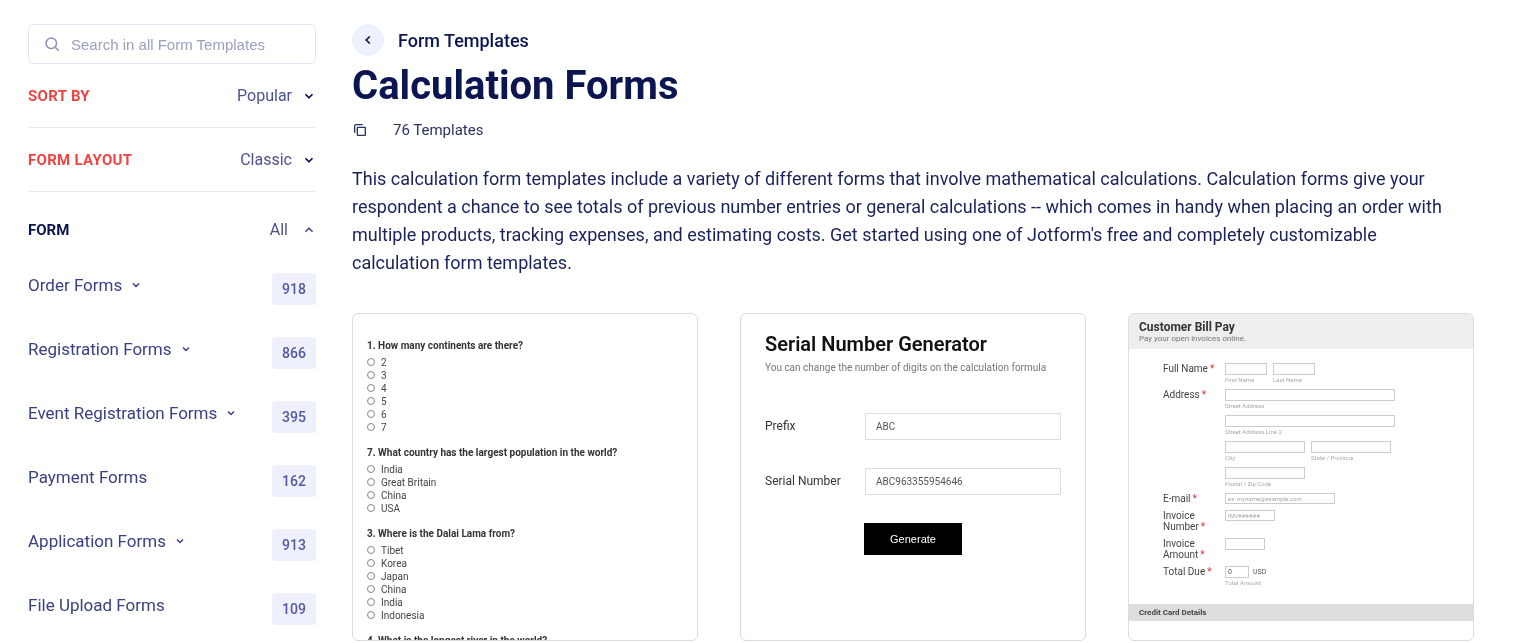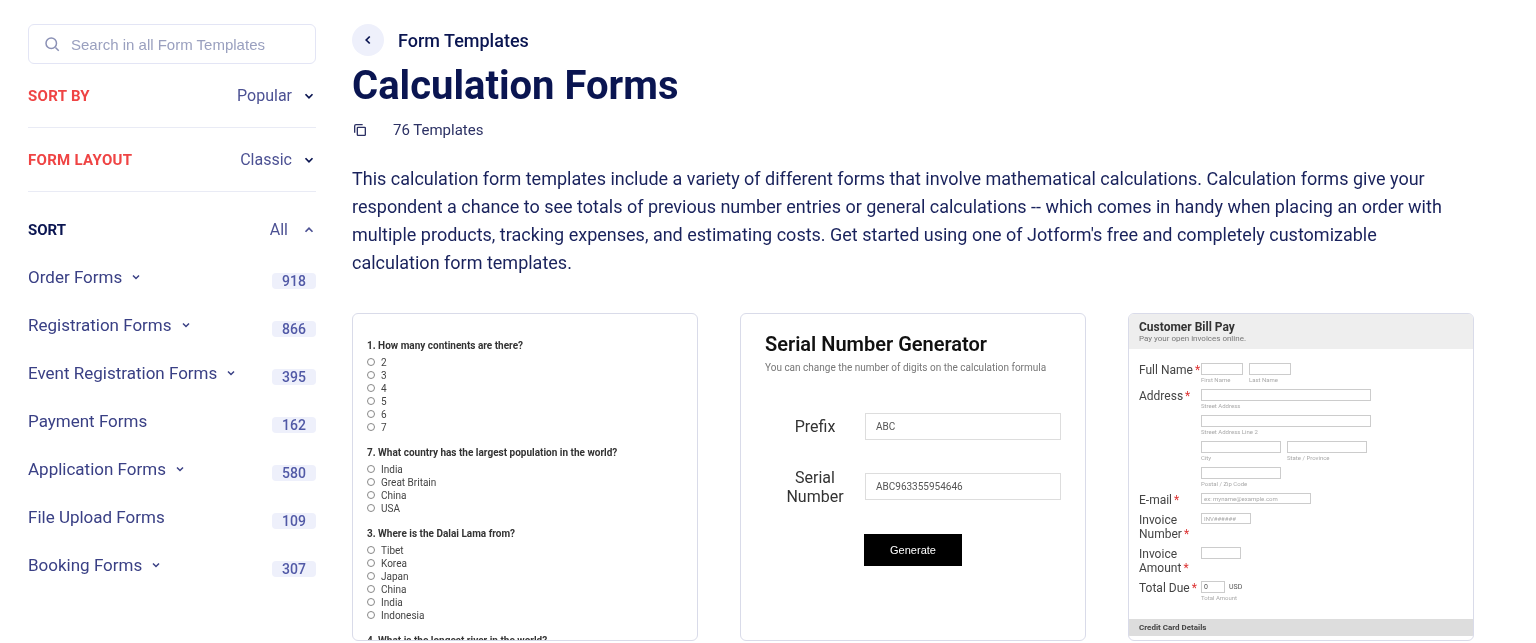--- a/index.html
+++ b/index.html
@@ -12,21 +12,21 @@
 .search-wrap svg { width: 18px; height: 18px; flex-shrink:0; }
 .section { border-bottom: 1px solid #e9ebf5; padding: 22px 0; display: flex; align-items: center; justify-content: space-between; }
 .section .label { font-weight: 700; font-size: 15px; letter-spacing: 0.3px; color: #ef4444; }
 .section .value { color: #4c5193; font-size: 16px; display: flex; align-items: center; gap: 10px; cursor:pointer; }
 .chev { width: 14px; height: 14px; }
 .types-header { display: flex; align-items: center; justify-content: space-between; padding: 28px 0 14px 0; }
 .types-header .label { font-weight: 700; font-size: 15px; color:#0a1551; }
 .types-header .value { color: #4c5193; font-size: 16px; display: flex; align-items: center; gap: 14px; cursor:pointer; }
 .type-row { display: flex; align-items: center; justify-content: space-between; padding: 12px 0; cursor:pointer;gap:25px; }
 .type-row .name { color: #3a4085; font-size: 17px; display: flex; align-items: center; gap: 8px; }
-.type-row .count { background: #eef0fb; color: #5159a6; font-size: 14px; font-weight: 500; padding: 0 10px; border-radius: 4px; min-width: 44px; text-align: center; margin-top: 8px; }
+.type-row .count { background: #eef0fb; color: #5159a6; font-size: 14px; font-weight: 500; padding: 8px 10px; border-radius: 4px; min-width: 44px; text-align: center; margin-top: 8px; }
 .mini-chev { width: 12px; height: 12px; }
 
 .main { flex: 1; min-width: 0; }
 .breadcrumb { display: flex; align-items: center; gap: 14px; margin-bottom: 6px; }
 .back-btn { width: 32px; height: 32px; border-radius: 50%; background: #eef0fb; display: flex; align-items: center; justify-content: center; cursor:pointer; }
 .back-btn svg { width: 14px; height: 14px; }
 .breadcrumb-text { color: #0a1551; font-size: 18px; font-weight: 500; }
 h1.title { font-size: 40px; font-weight: 700; color: #0a1551; margin-bottom: 12px; }
 .count-row { display: flex; align-items: center; gap: 25px; color: #2c3164; font-size: 15px; margin-bottom: 26px; }
 .count-row svg { width: 16px; height: 16px; }
@@ -40,32 +40,32 @@
 .quiz .q { font-weight: 700; margin: 14px 0 6px 0; font-size: 10px; }
 .quiz .q:first-child { margin-top: 8px; }
 .quiz .opt { display: flex; align-items: center; gap: 6px; margin: 2px 0; color:#444; }
 .quiz .radio { width: 8px; height: 8px; border: 1px solid #888; border-radius: 50%; }
 
 
 .serial { padding: 18px 24px; }
 .serial h2 { font-size: 20px; font-weight: 600; color: #111; margin-bottom: 6px; }
 .serial .sub { font-size: 10px; color: #777; margin-bottom: 40px; }
 .serial .field { display: flex; align-items: center; margin-bottom: 28px; }
-.serial .field label { width: 100px; font-size: 16px; color: #333; text-align: center; }
+.serial .field label { width: 100px; font-size: 12px; color: #333; }
 .serial .field .inp { flex:1; border: 1px solid #ddd; padding: 7px 10px; font-size: 10px; color: #555; }
 .serial .gen-btn { background: #000; color: #fff; border: none; padding: 10px 26px; font-size: 11px; display: block; margin: 16px auto 0 auto; }
 
 
 .bill { font-size: 9px; color: #555; }
 .bill .header { background: #eee; padding: 6px 10px; }
 .bill .header .htitle { font-weight: 700; font-size: 12px; color: #333; }
 .bill .header .hsub { font-size: 8px; color: #777; }
 .bill .body { padding: 8px 10px; }
 .bill .brow { display: flex; margin: 6px 0; align-items: flex-start; }
-.bill .blabel { width: 62px; font-size: 12px; color: #444; }
+.bill .blabel { width: 62px; font-size: 10px; color: #444; margin-left: 24px; }
 .bill .req { color: #d33; margin-left:2px; }
 .bill .binput { border: 1px solid #ccc; height: 12px; background:#fff; }
 .bill .bhint { font-size: 6px; color: #aaa; margin-top: 1px; }
 .bill .footer-sec { background: #ddd; font-size: 8px; font-weight:700; padding: 4px 10px; color:#444; margin-top:4px; }
 </style>
 </head>
 <body>
 
 <div class="page">
   <aside class="sidebar">
@@ -91,21 +91,21 @@
       <span class="label">FORM LAYOUT</span>
       <span class="value">
         <span>Classic</span>
         <svg class="chev" viewBox="0 0 24 24" fill="none" stroke="#0a1551" stroke-width="3">
             <polyline points="6 9 12 15 18 9"></polyline>
           </svg>
       </span>
     </div>
 
     <div class="types-header">
-      <span class="label">SORT</span>
+      <span class="label">FORM</span>
       <span class="value">
         <span>All</span>
         <svg class="chev" viewBox="0 0 24 24" fill="none" stroke="#4c5193" stroke-width="3">
             <polyline points="6 15 12 9 18 15"></polyline>
           </svg>
       </span>
     </div>
 
     <div id="type-list">
         <div class="type-row">
@@ -127,21 +127,21 @@
           <span class="count">395</span>
         </div>
         <div class="type-row">
           <span class="name">Payment Forms</span>
           <span class="count">162</span>
         </div>
         <div class="type-row">
           <span class="name">Application Forms<svg viewBox="0 0 24 24" class="mini-chev">
               <polyline points="6 9 12 15 18 9" fill="none" stroke="#3a4085" stroke-width="3"></polyline>
             </svg></span>
-          <span class="count">580</span>
+          <span class="count">913</span>
         </div>
         <div class="type-row">
           <span class="name">File Upload Forms</span>
           <span class="count">109</span>
         </div>
         <div class="type-row">
           <span class="name">Booking Forms<svg viewBox="0 0 24 24" class="mini-chev">
               <polyline points="6 9 12 15 18 9" fill="none" stroke="#3a4085" stroke-width="3"></polyline>
             </svg></span>
           <span class="count">307</span>

